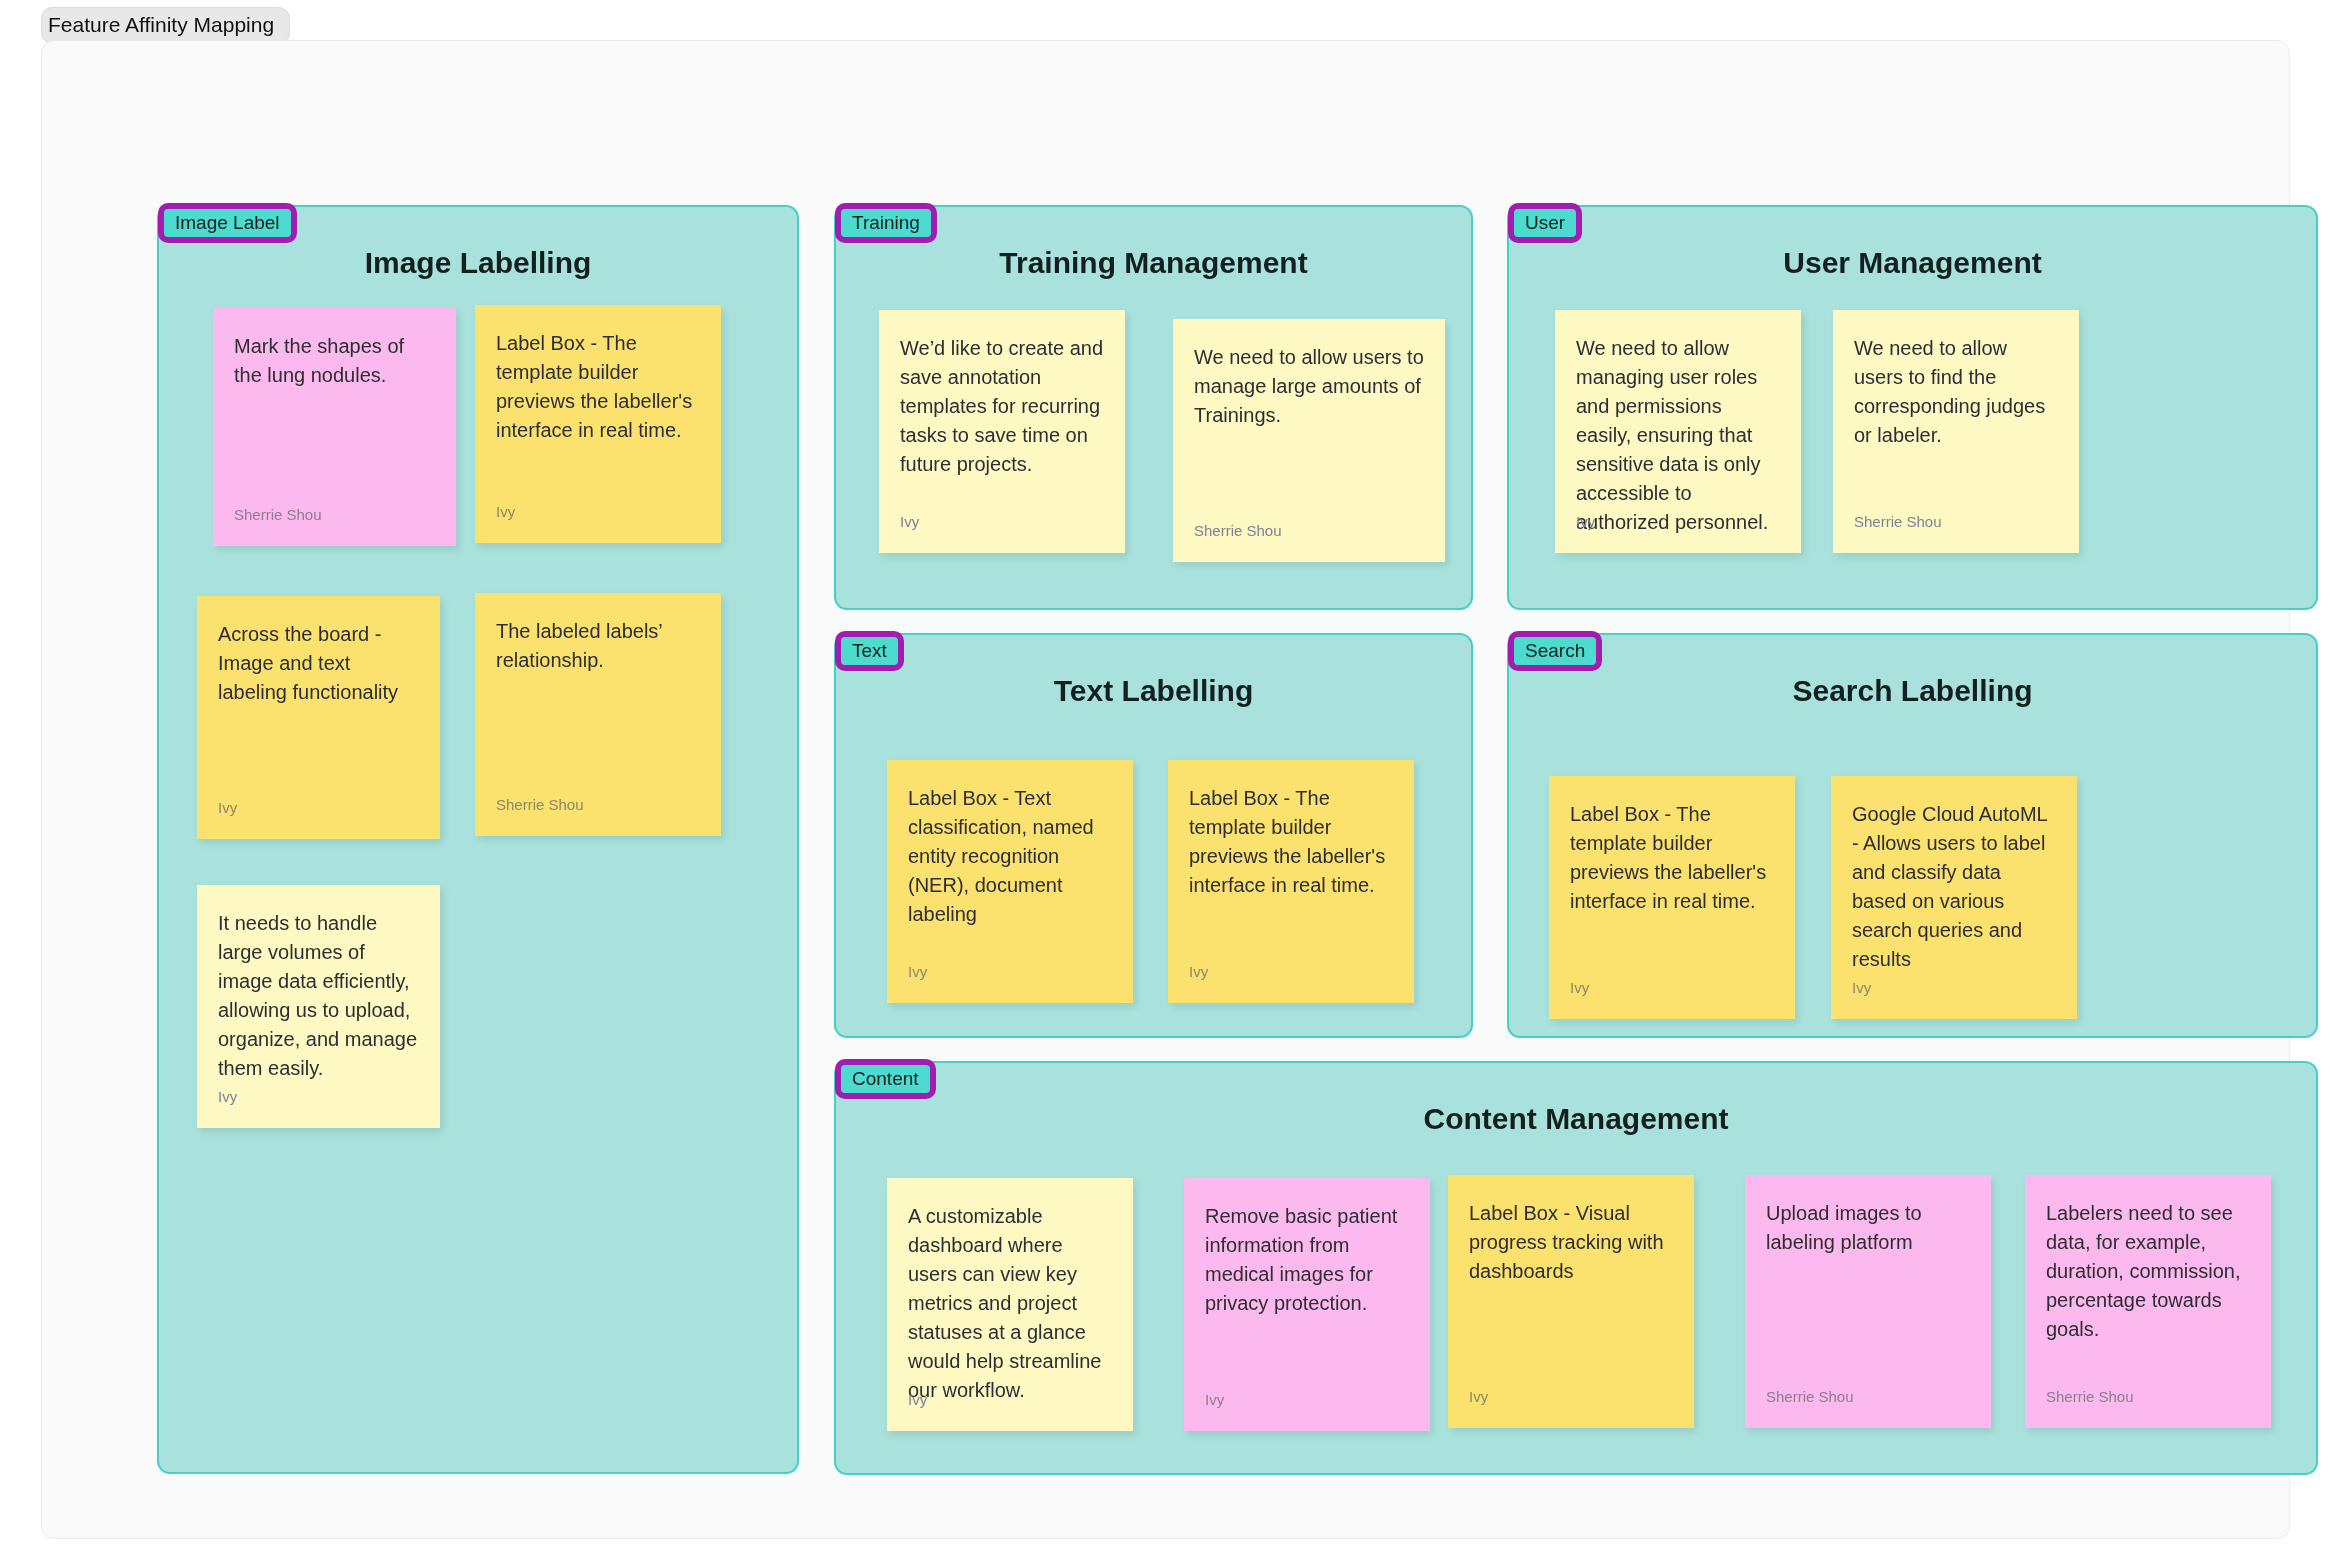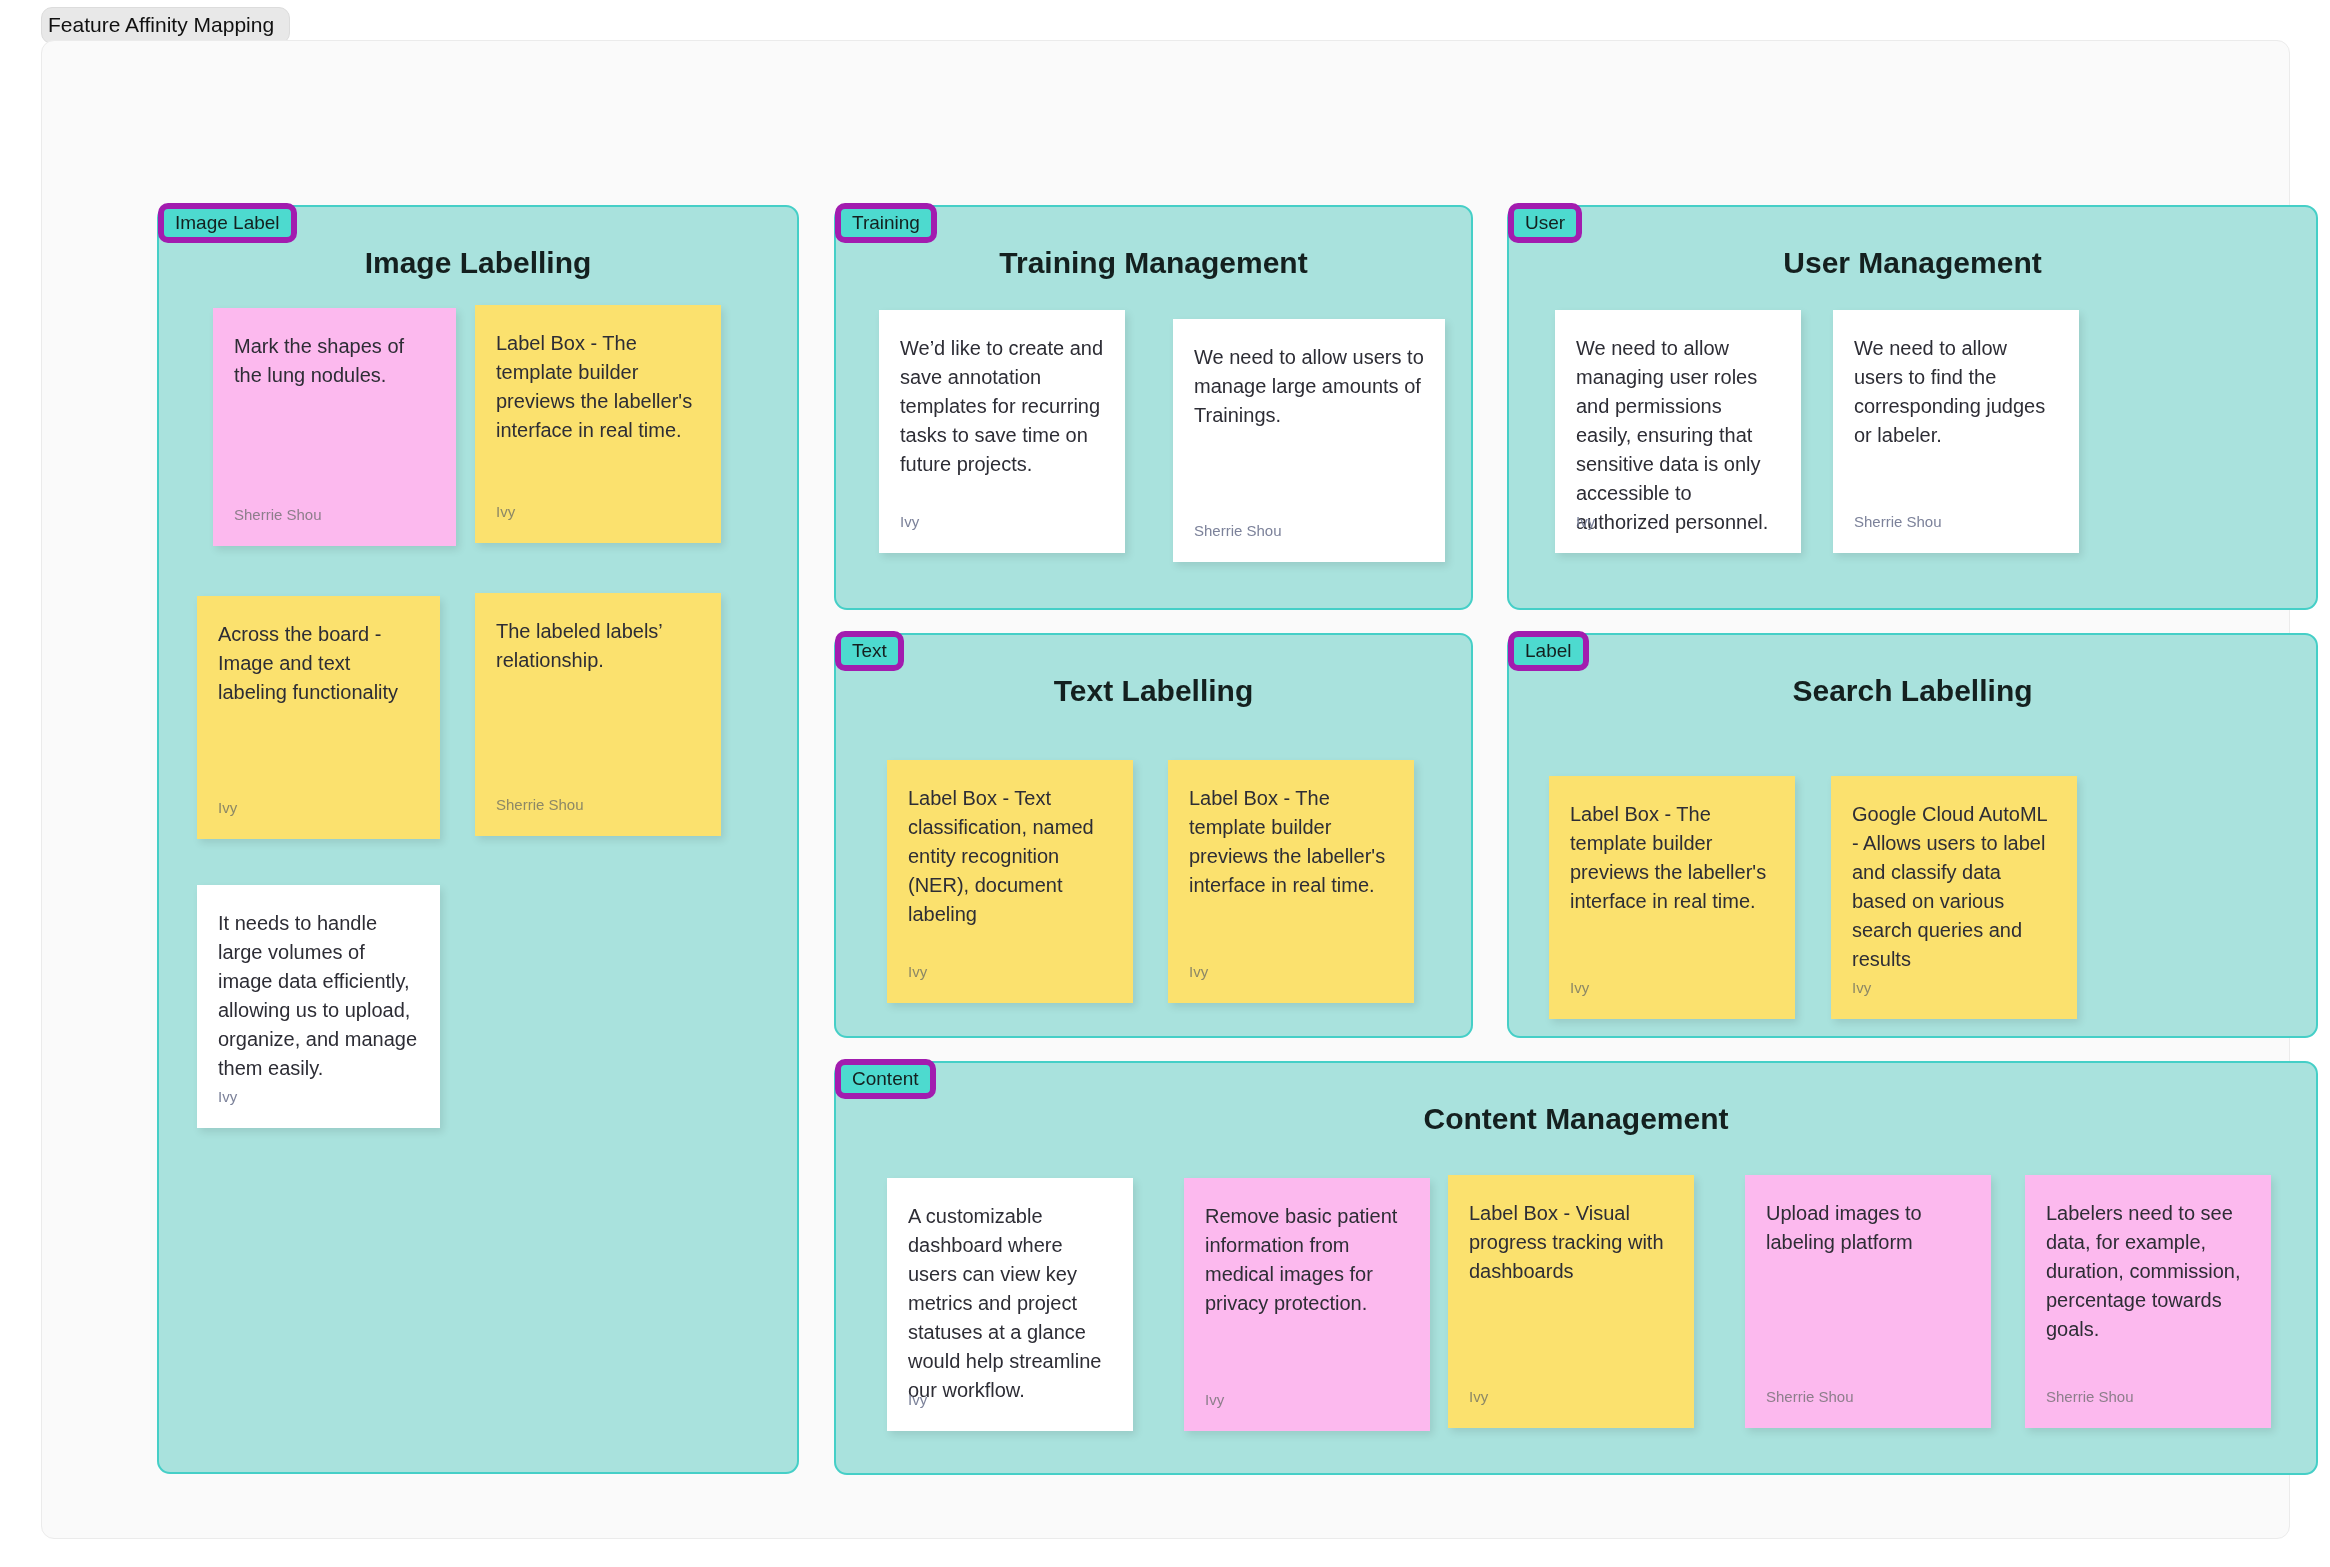--- a/index.html
+++ b/index.html
@@ -96,21 +96,21 @@
   .note-author {
     position: absolute;
     left: 21px;
     bottom: 24px;
     font-size: 15px;
     line-height: 1;
     color: #7d7d88;
   }
   .note.pink   { background: #fcb9ee; margin-left: 16px; }
   .note.yellow { background: #fbe16e; }
-  .note.blue   { background: #ffffff; }
+  .note.blue   { background: #fef9c3; }
   .note.pink  .note-author { color: #8d7e8b; }
   .note.yellow .note-author { color: #8d8866; }
   .note.blue  .note-author { color: #7c829a; }
 </style>
 </head>
 <body>
 
 <div class="board-tab">Feature Affinity Mapping</div>
 
 <div class="canvas">
@@ -181,21 +181,21 @@
           <div class="note-author">Ivy</div>
         </div>
         <div class="note yellow" style="left: 332px; top: 125px; width: 246px; height: 243px;">
           <div class="note-body">Label Box - The template builder previews the labeller's interface in real time.</div>
           <div class="note-author">Ivy</div>
         </div>
       </div>
   </div>
 
   <div class="group" id="g-search">
-    <div class="group-badge">Label</div>
+    <div class="group-badge">Search</div>
     <div class="group-title">Search Labelling</div>
     <div class="notes">
         <div class="note yellow" style="left: 40px; top: 141px; width: 246px; height: 243px;">
           <div class="note-body">Label Box - The template builder previews the labeller's interface in real time.</div>
           <div class="note-author">Ivy</div>
         </div>
         <div class="note yellow" style="left: 322px; top: 141px; width: 246px; height: 243px;">
           <div class="note-body">Google Cloud AutoML - Allows users to label and classify data based on various search queries and results</div>
           <div class="note-author">Ivy</div>
         </div>

